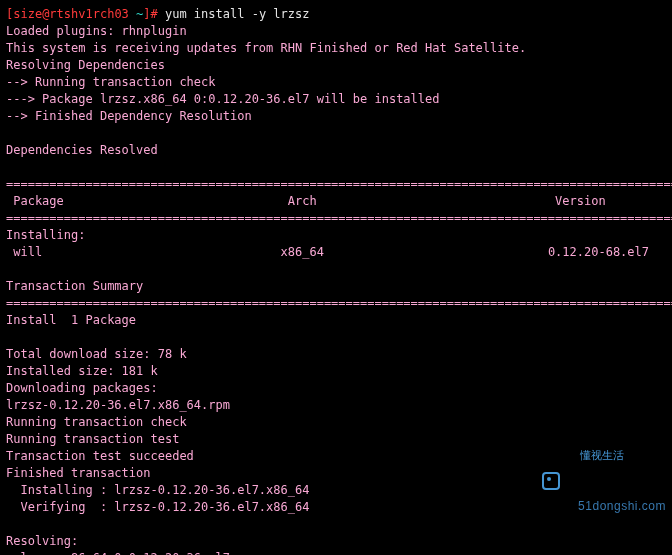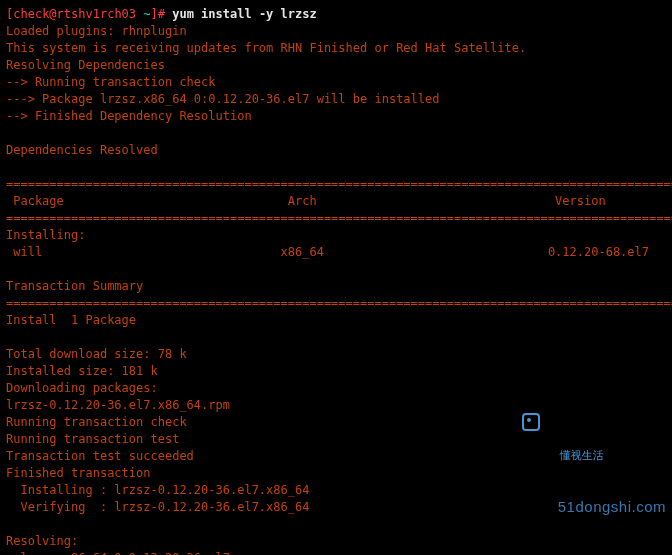--- a/index.html
+++ b/index.html
@@ -18,61 +18,61 @@
     background: #000;
     padding: 6px 6px 6px 6px;
     white-space: pre;
     position: relative;
     width: 672px;
     height: 555px;
     box-sizing: border-box;
   }
   .red  { color: #ff3b3b; }
   .cyan { color: #2ed7c7; }
-  .white { color: #e4e4e4; font-weight: bold; }
-  .green { color: #c2410c; }
+  .white { color: #e4e4e4; }
+  .green { color: #f9a8d4; }
 
   .watermark {
     position: absolute;
     bottom: 6px;
     right: 6px;
     font-family: sans-serif;
     font-size: 11px;
     color: #4a9fe0;
     display: flex;
-    align-items: flex-start;
+    align-items: center;
     gap: 20px;
     opacity: 0.95;
   }
   .watermark .logo {
     width: 14px;
     height: 14px;
     border: 2px solid #4a9fe0;
     border-radius: 4px;
     position: relative;
   }
   .watermark .logo::after{
     content:"";
     position:absolute;
     left:3px; top:3px;
     width:4px; height:4px;
     background:#4a9fe0;
     border-radius:50%;
   }
   .watermark .en {
     color:#3b7fb8;
-    font-size:15px;
+    font-size:12px;
     margin-left:-2px;
     letter-spacing:0.5px;
   }
 </style>
 </head>
 <body>
 
-<div class="terminal"><span><span class="red">[</span><span class="red">check@rtshv1rch03</span><span class="cyan"> ~</span><span class="red">]#</span></span><span class="white"> yum install -y lrzsz</span>
+<div class="terminal"><span><span class="red">[</span><span class="red">size@rtshv1rch03</span><span class="cyan"> ~</span><span class="red">]#</span></span><span class="white"> yum install -y lrzsz</span>
 <span class="green">Loaded plugins: rhnplugin</span>
 <span class="green">This system is receiving updates from RHN Finished or Red Hat Satellite.</span>
 <span class="green">Resolving Dependencies</span>
 <span class="green">--&gt; Running transaction check</span>
 <span class="green">---&gt; Package lrzsz.x86_64 0:0.12.20-36.el7 will be installed</span>
 <span class="green">--&gt; Finished Dependency Resolution</span>
 <span class="green"></span>
 <span class="green">Dependencies Resolved</span>
 <span class="green"></span>
 <span class="green">=====================================================================================================</span>

